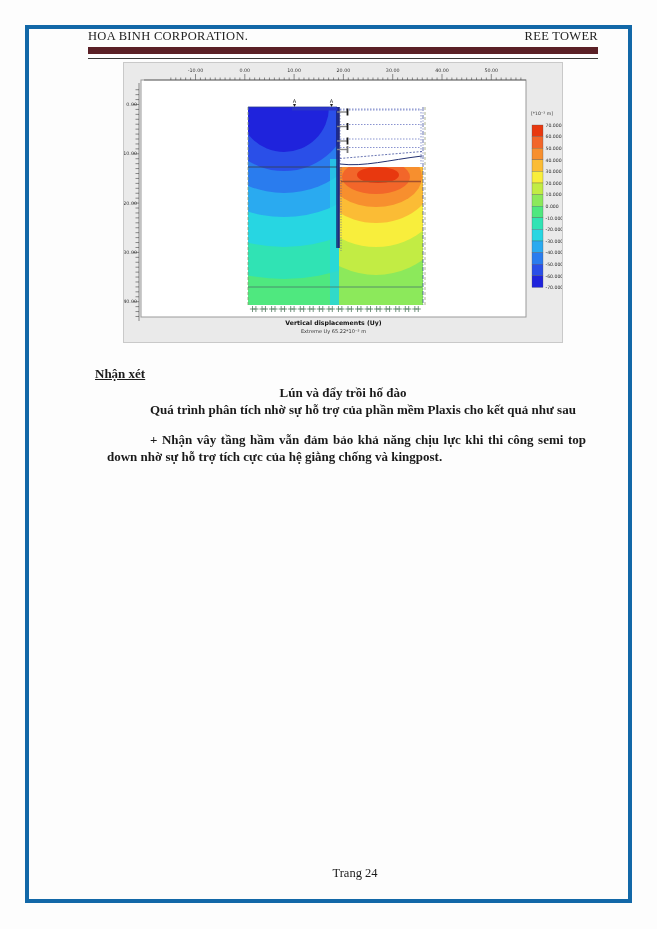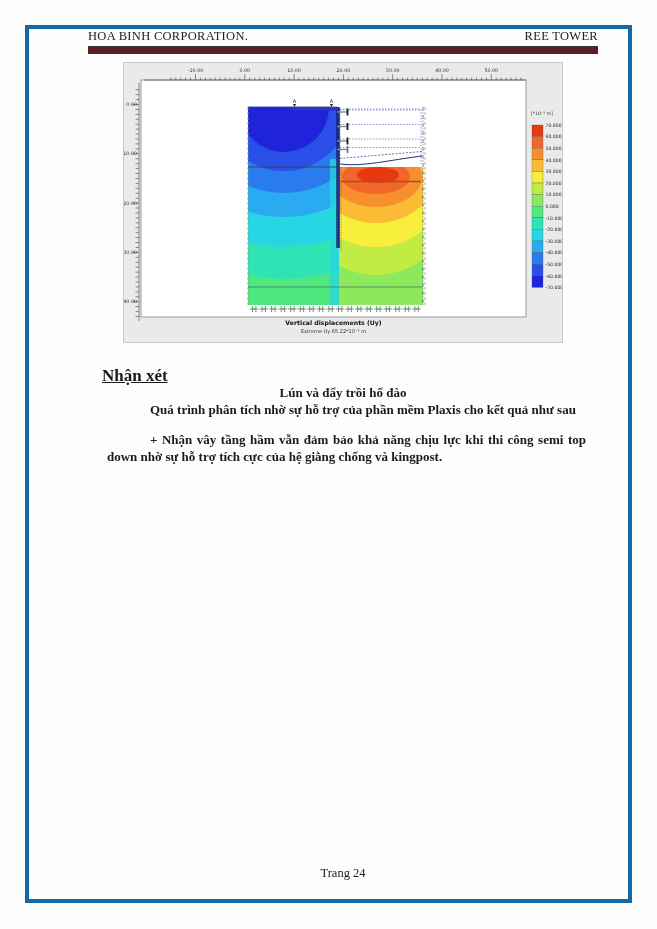--- a/index.html
+++ b/index.html
@@ -1,33 +1,33 @@
 <!DOCTYPE html>
 <html><head>
 <meta charset="utf-8">
 <style>
   html,body{margin:0;padding:0;background:#ffffff;}
   .page{position:relative;width:657px;height:929px;background:#fdfdfd;overflow:hidden;
         font-family:"Liberation Serif", serif;color:#1a1a1a;}
   .page-border{position:absolute;left:25px;top:25px;width:599px;height:870px;
         border:4px solid #1268a8;}
   .doc-header{position:absolute;left:88px;top:29px;width:510px;display:flex;
-        justify-content:space-between;align-items:flex-end;padding-bottom:2px;
+        justify-content:space-between;align-items:flex-end;padding-bottom:14px;
         border-bottom:1px solid #3a3a3a;font-size:12.5px;letter-spacing:.3px;color:#222;}
   .header-bar{position:absolute;left:88px;top:47px;width:510px;height:7px;background:#5a2026;}
   .figure-panel{position:absolute;left:123px;top:62px;width:440px;height:281px;
         background:#eaeaea;border:1px solid #c9c9c9;box-sizing:border-box;}
   .figure-caption{position:absolute;left:88px;top:348px;width:510px;text-align:center;
         font-weight:bold;font-size:13px;margin-top:37px;}
-  .section-heading{position:absolute;left:102px;top:366px;font-weight:bold;font-size:17px;
+  .section-heading{position:absolute;left:95px;top:366px;font-weight:bold;font-size:13px;
         text-decoration:underline;}
   .body-text{position:absolute;left:95px;top:389px;width:503px;font-size:13px;
         font-weight:bold;line-height:1.35;text-align:justify;}
   .body-text p{margin:12px;text-indent:43px;}
-  .page-number{position:absolute;left:88px;top:866px;width:510px;text-align:center;
+  .page-number{position:absolute;left:100px;top:866px;width:510px;text-align:center;
         font-size:12.5px;}
   svg text{font-family:"DejaVu Sans", sans-serif;}
 </style>
 </head>
 <body>
 
 <div class="page">
   <div class="page-border"></div>
 
   <div class="doc-header">

